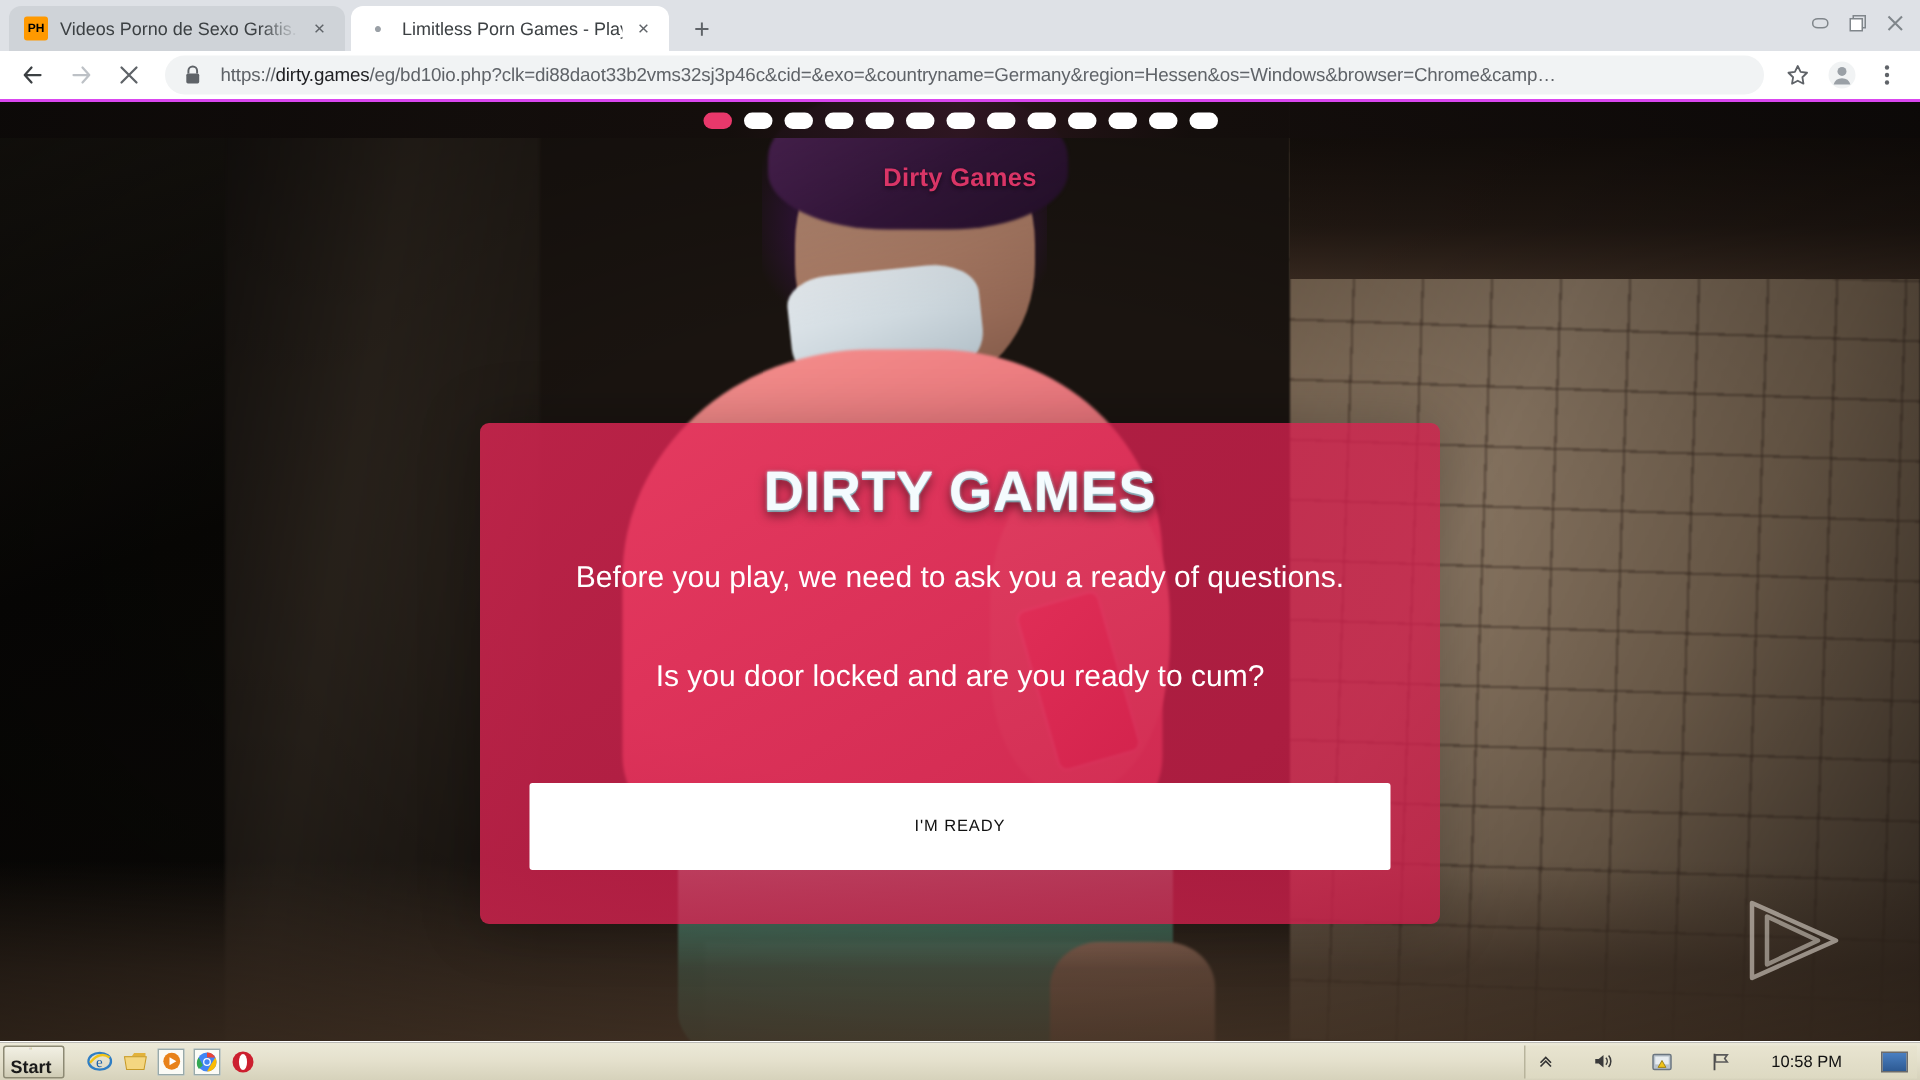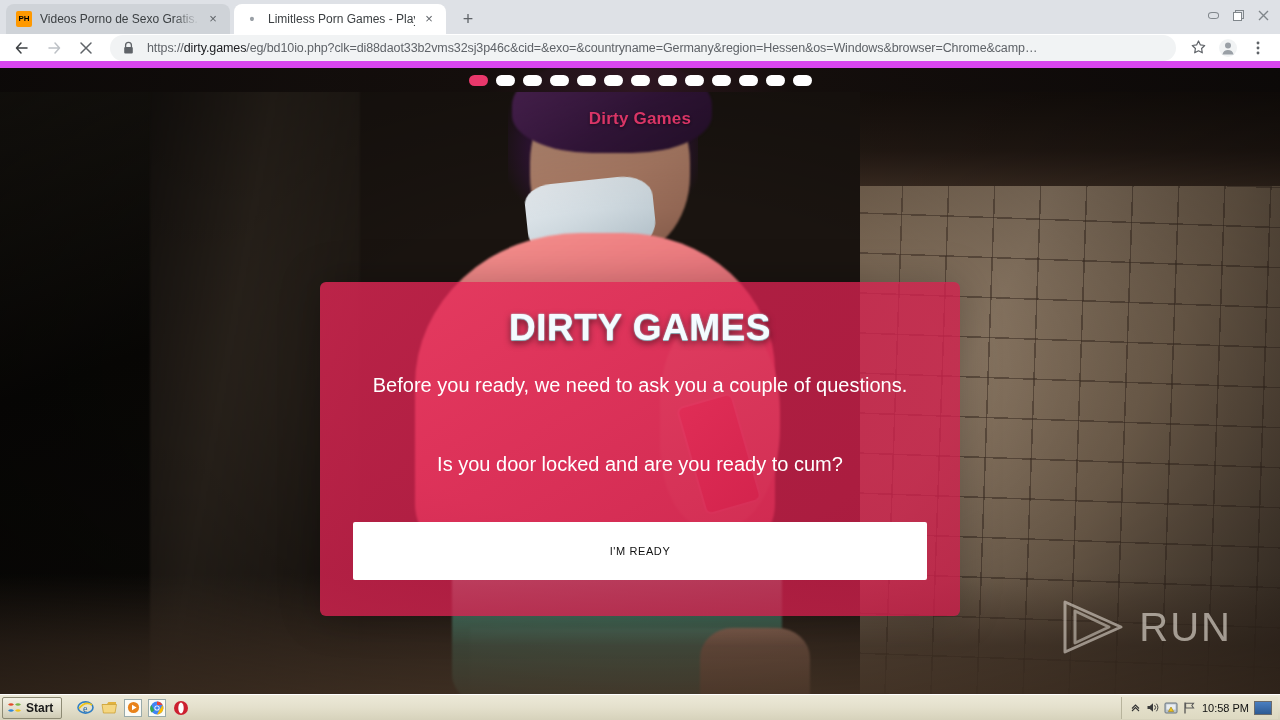--- a/index.html
+++ b/index.html
@@ -58,21 +58,21 @@
     width:25px; height:22px; display:flex; align-items:center; justify-content:center;
     color:#5f6368;
   }
   .wb-min { width:11px; height:7px; border:1px solid #80868b; border-radius:4px/3px; }
   .wb-max-svg, .wb-close-svg { display:block; }
 
   
   .toolbar {
     position:absolute; left:0; top:34px; width:1280px; height:34px;
     background:#ffffff; display:flex; align-items:center; padding:0 8px;
-    border-bottom:7px solid #d946ef;
+    border-bottom:2px solid #d946ef;
   }
   .navbtn { width:28px; height:28px; display:flex; align-items:center; justify-content:center; margin-right:4px; }
   .omnibox {
     flex:1 1 auto; height:26px; background:#f1f3f4; border-radius:13px;
     display:flex; align-items:center; padding:0 10px 0 12px; margin:0 6px;
     overflow:hidden;
   }
   .lock { flex:0 0 16px; margin-right:9px; display:flex; align-items:center; }
   .urltext {
     font-size:12.5px; color:#3c4043; white-space:nowrap; overflow:hidden;
@@ -210,21 +210,21 @@
   .card-title {
     text-align:center; font-size:37px; font-weight:bold; letter-spacing:.5px;
     color:#f4fbfe; margin-top:25px;
     text-shadow: 0 0 2px #cfeff7, 0 3px 7px rgba(0,0,0,.62), 0 1px 0 rgba(170,235,250,.9);
   }
   .card-line {
     text-align:center; color:#ffffff; font-size:20px; line-height:32px;
     font-weight:300; padding:0 36px;
   }
   .card-l1 { margin-top:20px; }
-  .card-l2 { margin-top:47px; }
+  .card-l2 { margin-top:34px; }
   .cta {
     position:absolute; left:33px; top:240px; width:574px; height:58px;
     background:#ffffff; color:#111; border:none; border-radius:2px;
     font-size:11px; letter-spacing:.6px; font-family:"Liberation Sans",sans-serif;
     display:flex; align-items:center; justify-content:center;
   }
 
   
   .watermark {
     position:absolute; right:48px; bottom:38px;
@@ -241,27 +241,28 @@
     border-top:1px solid #ffffff;
     display:flex; align-items:center;
   }
   .startbtn {
     margin-left:2px; height:22px; display:flex; align-items:center; gap:4px;
     padding:0 8px 0 4px;
     background:linear-gradient(180deg,#f2f0e4 0%,#e2dfcd 55%,#cfcbb4 100%);
     border:1px solid #8d8a74; border-radius:2px;
     font-size:12px; font-weight:bold; color:#1a1a1a;
     font-family:"Liberation Sans", sans-serif;
+    flex-direction:column;
   }
   .qlaunch { display:flex; align-items:center; gap:6px; margin-left:14px; }
   .ql-ico { width:18px; height:18px; display:flex; align-items:center; justify-content:center; }
   .ql-ico.boxed { border:1px solid #9aa; background:#fbfbf6; }
   .tray {
     margin-left:auto; margin-right:2px; height:22px;
-    display:flex; align-items:center; gap:3px; padding:0 6px;
+    display:flex; align-items:center; gap:24px; padding:0 6px;
     background:linear-gradient(180deg,#e8e4d0 0%,#ddd9c2 100%);
     border-left:1px solid #b8b49c;
     font-size:11px; color:#1a1a1a;
   }
   .tray-ico { width:15px; height:15px; display:flex; align-items:center; justify-content:center; }
   .tray-clock { font-size:11px; color:#111; padding:0 2px; font-family:"Liberation Sans",sans-serif; }
   .tray-last { width:18px; height:14px; background:linear-gradient(180deg,#4a7fc1,#2d5a93); border:1px solid #6b6b6b; }
 </style>
 </head>
 <body>
@@ -386,31 +387,30 @@
         <span class="dot"></span>
         <span class="dot"></span>
         <span class="dot"></span>
         <span class="dot"></span>
         <span class="dot"></span>
         <span class="dot"></span>
       </div>
 
     <div class="card">
       <div class="card-title">DIRTY GAMES</div>
-      <div class="card-line card-l1">Before you ready, we need to ask you a couple of questions.</div>
+      <div class="card-line card-l1">Before you play, we need to ask you a ready of questions.</div>
       <div class="card-line card-l2">Is you door locked and are you ready to cum?</div>
       <div class="cta">I'M READY</div>
     </div>
 
     <div class="watermark">
       <svg class="wm-tri" width="72" height="58" viewBox="0 0 72 58">
         <path d="M8 4 L8 54 L64 29 Z" fill="none" stroke="rgba(236,230,220,.55)" stroke-width="3" stroke-linejoin="round"></path>
         <path d="M18 13 L18 45 L52 29 Z" fill="none" stroke="rgba(236,230,220,.5)" stroke-width="3" stroke-linejoin="round"></path>
       </svg>
-      <span>RUN</span>
     </div>
 
   </div>
 </div>
 
 <div class="taskbar">
   <div class="startbtn">
     <svg width="15" height="15" viewBox="0 0 15 15">
       <path d="M1 4.5 Q4 2 7 4.5 Q4 7 1 4.5Z" fill="#e34a28"></path>
       <path d="M8 4.5 Q11 2 14 4.5 Q11 7 8 4.5Z" fill="#7ab648"></path>

